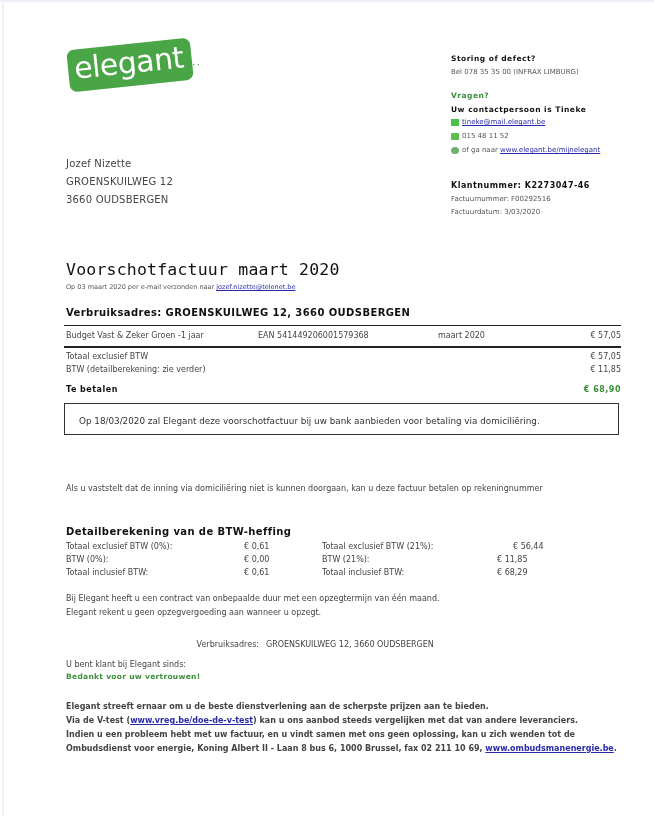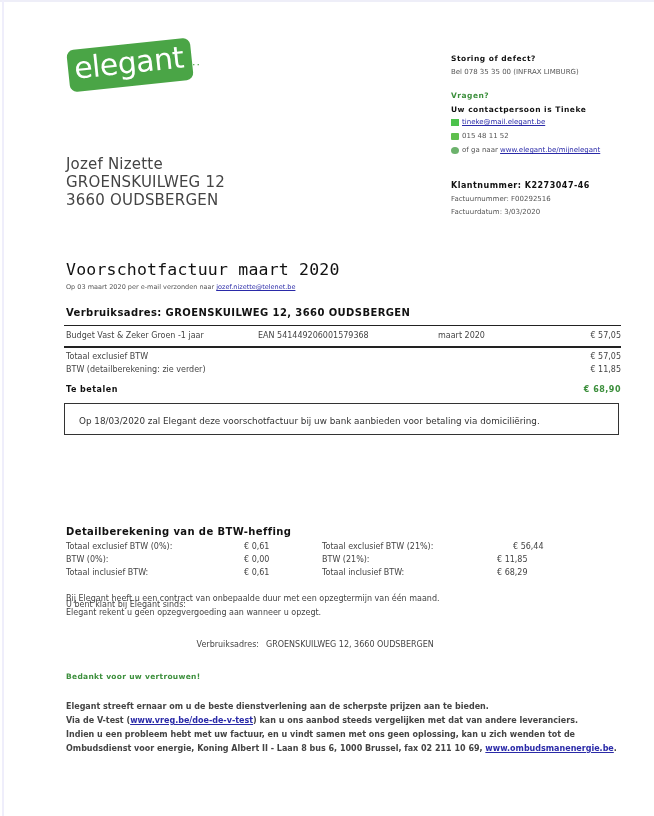--- a/index.html
+++ b/index.html
@@ -15,21 +15,21 @@
     border-radius:7px; transform:rotate(-6deg); transform-origin:center;
   }
   .logo-text {
     position:absolute; left:6px; top:2px; font-family:"DejaVu Sans", sans-serif;
     font-size:30px; color:#fff; letter-spacing:-0.5px; line-height:34px;
   }
   .small { font-size:7px; color:#555; }
   .tiny-bold { font-size:7.5px; font-weight:bold; color:#111; letter-spacing:0.5px; }
   .green { color:#3c8f3c;text-align:center; }
   .link { color:#2a2aa8; text-decoration:underline; }
-  .addr { font-size:15px; color:#444; line-height:18px; letter-spacing:0.2px; }
+  .addr { font-size:10px; color:#444; line-height:18px; letter-spacing:0.2px; }
   .title { font-family:"DejaVu Sans Mono", monospace; font-size:16.5px; color:#111; letter-spacing:0.2px; }
   .sect { font-size:10px; font-weight:bold; color:#111; letter-spacing:0.4px; }
   .body-txt { font-size:8px; color:#444; }
   .hr { position:absolute; left:64px; width:557px; background:#222; }
   .row { position:absolute; left:66px; width:555px; font-size:8px; color:#444; }
   .row .r { position:absolute; right:0; top:0; }
   .notice {
     position:absolute; left:64px; top:403px; width:555px; height:32px;
     border:1px solid #333; box-sizing:border-box;
     font-size:8.8px; color:#333; padding:12px 0 0 14px;
@@ -94,39 +94,40 @@
   <span class="r">€ 11,85</span>
 </div>
 <div class="row" style="top:385px;font-weight:bold;color:#111;letter-spacing:0.5px;">
   <span>Te betalen</span>
   <span class="r green">€ 68,90</span>
 </div>
 
 <div class="notice">Op 18/03/2020 zal Elegant deze voorschotfactuur bij uw bank aanbieden voor betaling via domiciliëring.</div>
 
 <div class="abs body-txt" style="left:66px;top:482px;line-height:13px;">
+  <div>Als u vaststelt dat de inning via domiciliëring niet is kunnen doorgaan, kan u deze factuur betalen op rekeningnummer</div>
 </div>
 
 <div class="abs sect" style="left:66px;top:526px;">Detailberekening van de BTW-heffing</div>
 <div class="abs body-txt" style="left:66px;top:540px;width:210px;line-height:13px;">
   <div style="position:relative;"><span>Totaal exclusief BTW (0%):</span><span style="position:absolute;left:178px;">€ 0,61</span></div>
   <div style="position:relative;"><span>BTW (0%):</span><span style="position:absolute;left:178px;">€ 0,00</span></div>
   <div style="position:relative;"><span>Totaal inclusief BTW:</span><span style="position:absolute;left:178px;">€ 0,61</span></div>
 </div>
 <div class="abs body-txt" style="left:322px;top:540px;width:230px;line-height:13px;">
   <div style="position:relative;"><span>Totaal exclusief BTW (21%):</span><span style="position:absolute;left:175px;margin-left:16px;">€ 56,44</span></div>
   <div style="position:relative;"><span>BTW (21%):</span><span style="position:absolute;left:175px;">€ 11,85</span></div>
   <div style="position:relative;"><span>Totaal inclusief BTW:</span><span style="position:absolute;left:175px;">€ 68,29</span></div>
 </div>
 
 <div class="abs body-txt" style="left:66px;top:592px;line-height:14px;">
   <div>Bij Elegant heeft u een contract van onbepaalde duur met een opzegtermijn van één maand.</div>
   <div>Elegant rekent u geen opzegvergoeding aan wanneer u opzegt.</div>
 </div>
-<div class="abs body-txt" style="left:66px;top:600px;">U bent klant bij Elegant sinds:</div>
+<div class="abs body-txt" style="left:66px;top:660px;">U bent klant bij Elegant sinds:</div>
 <div class="abs body-txt" style="left:66px;top:638px;width:560px;line-height:14px;">
   <div style="position:relative;height:14px;">
     <span style="position:absolute;right:367px;">Verbruiksadres:</span>
     <span style="position:absolute;left:200px;">GROENSKUILWEG 12, 3660 OUDSBERGEN</span>
   </div>
 </div>
 <div class="abs green" style="left:66px;top:672px;font-size:7.5px;font-weight:bold;letter-spacing:0.3px;">Bedankt voor uw vertrouwen!</div>
 
 <div class="abs body-txt" style="left:66px;top:700px;line-height:14px;font-weight:bold;">
   <div>Elegant streeft ernaar om u de beste dienstverlening aan de scherpste prijzen aan te bieden.</div>

